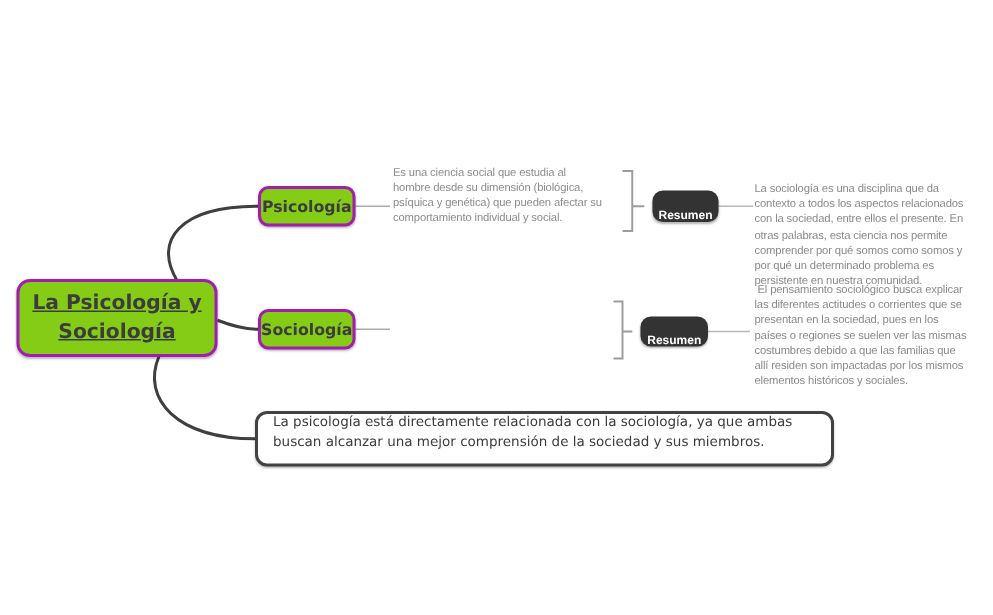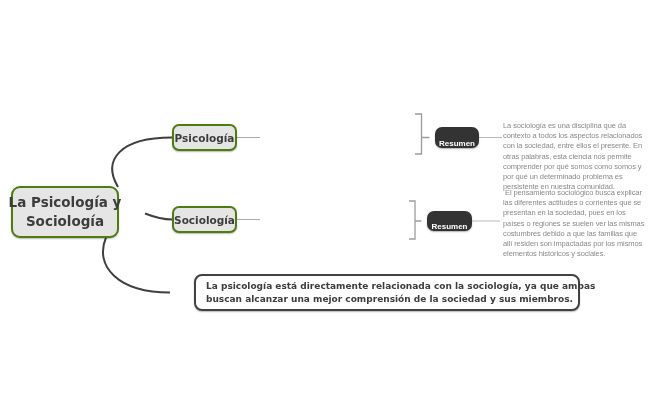--- a/index.html
+++ b/index.html
@@ -8,36 +8,37 @@
     background: #ffffff;
     font-family: "Liberation Sans", sans-serif;
     position: relative;
     overflow: hidden;
   }
   .canvas { position: absolute; inset: 0; }
   svg.connectors { position: absolute; left: 0; top: 0; width: 662px; height: 410px; }
 
   .node {
     position: absolute;
-    background: #e5e5e5;
-    border: 2px solid #4d7c0f;
+    background: #84cc16;
+    border: 2px solid #a21caf;
     display: flex;
     align-items: center;
     justify-content: center;
     text-align: center;
     color: #3c3c3c;
     font-weight: bold;
     box-shadow: 0 1px 1.5px rgba(0,0,0,0.28);
     white-space: pre;
   }
   .root-node {
-    left: 11px; top: 186px; width: 108px; height: 52px;
+    left: 11px; top: 186px; width: 134px; height: 52px;
     border-radius: 9px;
     font-size: 13.5px; line-height: 19px;
     font-family: "DejaVu Sans", sans-serif;
+    text-decoration: underline;
   }
   .topic-node {
     left: 172px; width: 65px; height: 27px;
     border-radius: 7px;
     font-size: 10.5px;
     font-family: "DejaVu Sans", sans-serif;
   }
   .topic-psicologia { top: 124px; }
   .topic-sociologia { top: 206px; }
 
@@ -82,29 +83,28 @@
   .badge-sociologia { left: 427px; top: 211px; width: 45px; height: 20px; }
 
   .conclusion {
     position: absolute;
     left: 170px; top: 274px; width: 386px; height: 37px;
     background: #ffffff;
     border: 2px solid #424242;
     border-radius: 8px;
     box-shadow: 0 1px 1.5px rgba(0,0,0,0.28);
     display: flex;
-    align-items: center;
+    align-items: flex-start;
     padding-left: 10px;
     color: #3c3c3c;
     font-size: 9px;
-    font-weight: bold;
+    font-weight: normal;
     line-height: 13px;
     white-space: pre;
     font-family: "DejaVu Sans", sans-serif;
-    margin-left: 24px;
   }
 </style>
 </head>
 <body>
 
 <div class="canvas">
 
   <svg class="connectors" viewBox="0 0 662 410" xmlns="http://www.w3.org/2000/svg">
 
     <path d="M118,187 C102,160 120,137.5 172,137.5" fill="none" stroke="#3f3f3f" stroke-width="2"></path>
@@ -122,20 +122,24 @@
   </svg>
 
   <div class="node root-node">
     <span>La Psicología y
 Sociología</span>
   </div>
 
   <div class="node topic-node topic-psicologia">
     <span>Psicología</span>
   </div>
+  <div class="desc desc-psicologia">Es una ciencia social que estudia al
+hombre desde su dimensión (biológica,
+psíquica y genética) que pueden afectar su
+comportamiento individual y social.</div>
   <div class="badge badge-psicologia">
     <span>Resumen</span>
   </div>
   <div class="summary summary-psicologia">La sociología es una disciplina que da
 contexto a todos los aspectos relacionados
 con la sociedad, entre ellos el presente. En
 otras palabras, esta ciencia nos permite
 comprender por qué somos como somos y
 por qué un determinado problema es
 persistente en nuestra comunidad.</div>

